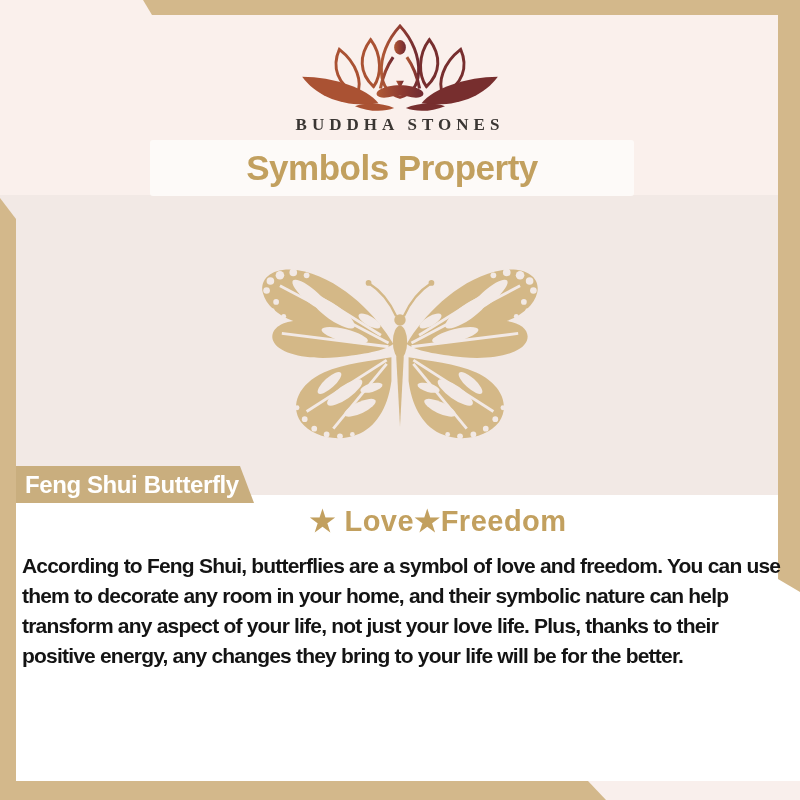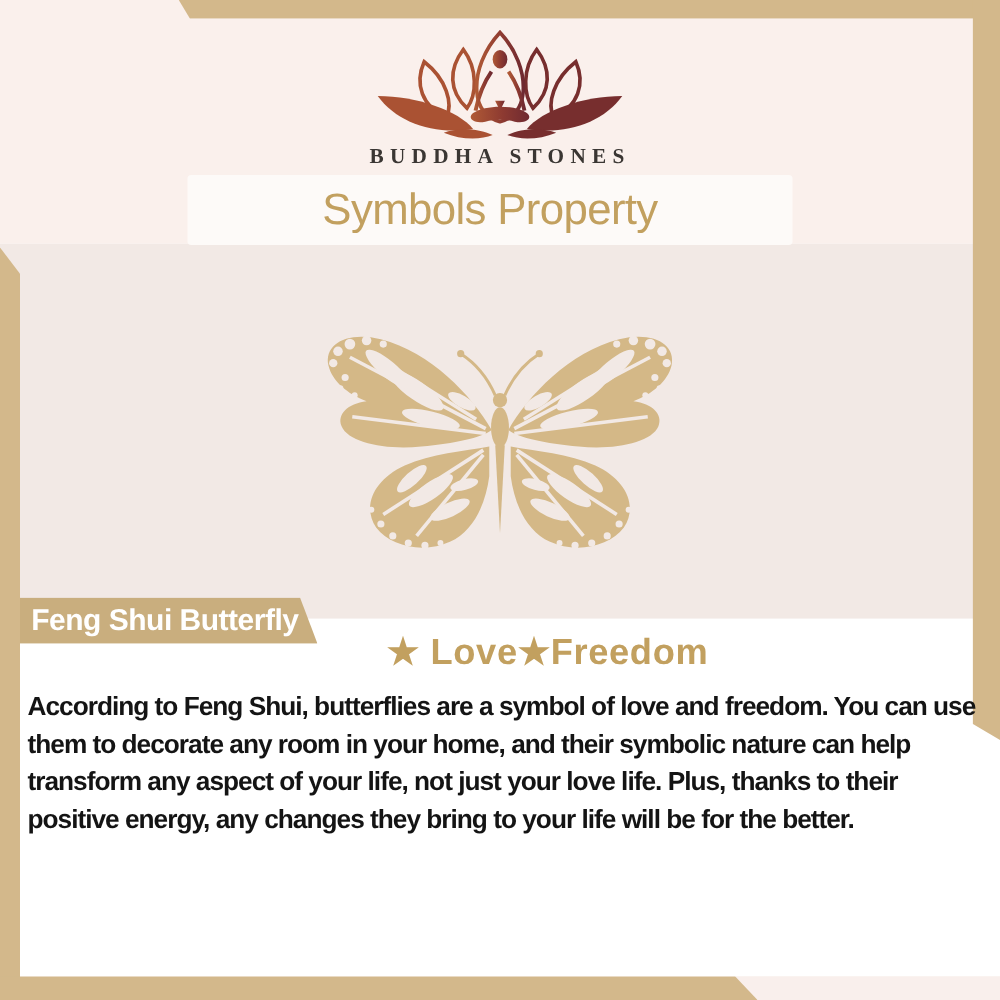--- a/index.html
+++ b/index.html
@@ -27,28 +27,28 @@
   .logo-wrap{position:absolute;left:0;top:22px;width:800px;text-align:center;}
   .logo-wrap svg{display:inline-block;}
   .brand-name{position:absolute;left:0;top:115px;width:800px;text-align:center;
     font-family:"Liberation Serif",serif;font-size:17px;font-weight:600;
     letter-spacing:5px;color:var(--c-brand-text,#3a3633);}
 
   
   .heading-strip{position:absolute;left:150px;top:140px;width:484px;height:56px;
     background:var(--c-strip-bg,#fdfaf8);border-radius:3px;
     display:flex;align-items:center;justify-content:center;}
-  .heading-strip .title{font-size:35px;font-weight:normal;letter-spacing:-0.5px;
+  .heading-strip .title{font-size:35px;font-weight:bold;letter-spacing:-0.5px;
     color:var(--c-gold-text,#c2a05f);}
 
   
   .butterfly-wrap{position:absolute;left:238px;top:244px;width:324px;height:216px;}
 
   
-  .banner{position:absolute;left:16px;top:478px;width:238px;height:37px;
+  .banner{position:absolute;left:16px;top:466px;width:238px;height:37px;
     background:var(--c-tan-dark,#c9ae7e);
     clip-path:polygon(0 0,224px 0,238px 37px,0 37px);
     display:flex;align-items:center;text-align:right;}
   .banner .label{padding-left:9px;font-size:24px;font-weight:bold;color:#ffffff;
     letter-spacing:-0.4px;}
 
   
   .tagline{position:absolute;left:0;top:504px;width:800px;text-align:center;
     font-size:29px;font-weight:bold;color:var(--c-gold-text,#c2a05f);letter-spacing:0.5px;margin-left:38px;}
 

